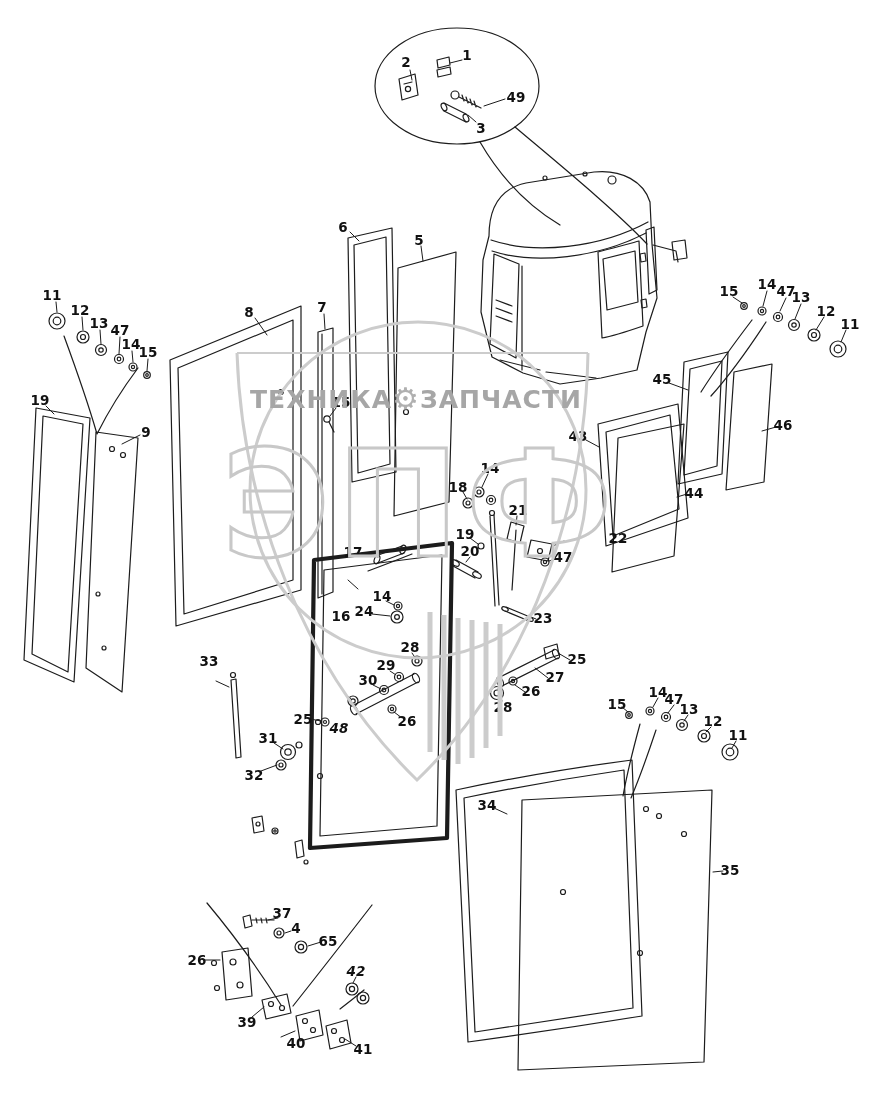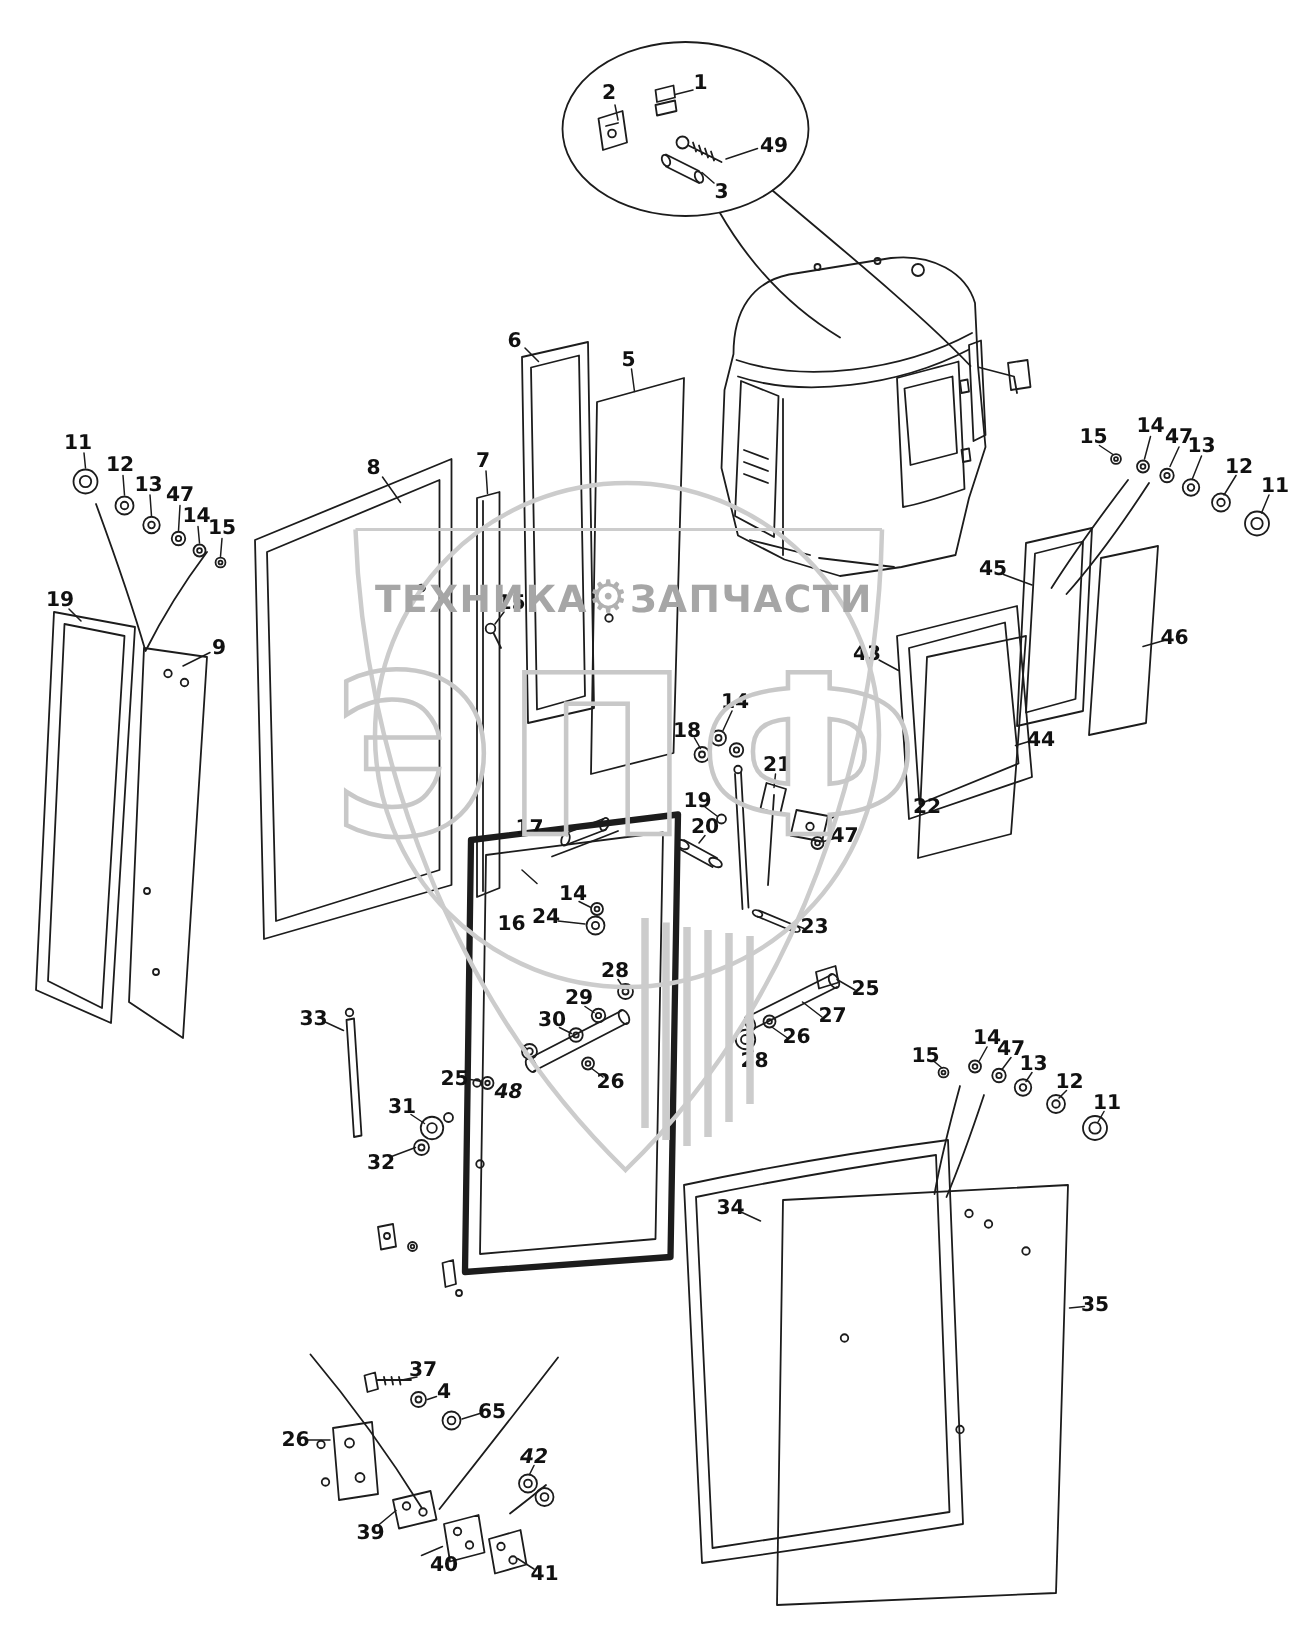--- a/index.html
+++ b/index.html
@@ -345,21 +345,21 @@
       <span class="callout" style="left: 353px; top: 552px;">17</span>
       <span class="callout" style="left: 341px; top: 576px; margin-top: 40px;">16</span>
       <span class="callout" style="left: 382px; top: 596px;">14</span>
       <span class="callout" style="left: 364px; top: 611px;">24</span>
       <span class="callout" style="left: 543px; top: 618px;">23</span>
       <span class="callout" style="left: 410px; top: 647px;">28</span>
       <span class="callout" style="left: 577px; top: 659px;">25</span>
       <span class="callout" style="left: 386px; top: 665px;">29</span>
       <span class="callout" style="left: 368px; top: 680px;">30</span>
       <span class="callout" style="left: 555px; top: 677px;">27</span>
-      <span class="callout" style="left: 209px; top: 679px;">33</span>
+      <span class="callout" style="left: 209px; top: 661px;">33</span>
       <span class="callout" style="left: 531px; top: 691px;">26</span>
       <span class="callout" style="left: 339px; top: 728px; font-style: italic;">48</span>
       <span class="callout" style="left: 658px; top: 692px;">14</span>
       <span class="callout" style="left: 617px; top: 704px;">15</span>
       <span class="callout" style="left: 674px; top: 699px;">47</span>
       <span class="callout" style="left: 503px; top: 707px;">28</span>
       <span class="callout" style="left: 689px; top: 709px;">13</span>
       <span class="callout" style="left: 303px; top: 719px;">25</span>
       <span class="callout" style="left: 407px; top: 721px;">26</span>
       <span class="callout" style="left: 713px; top: 721px;">12</span>

